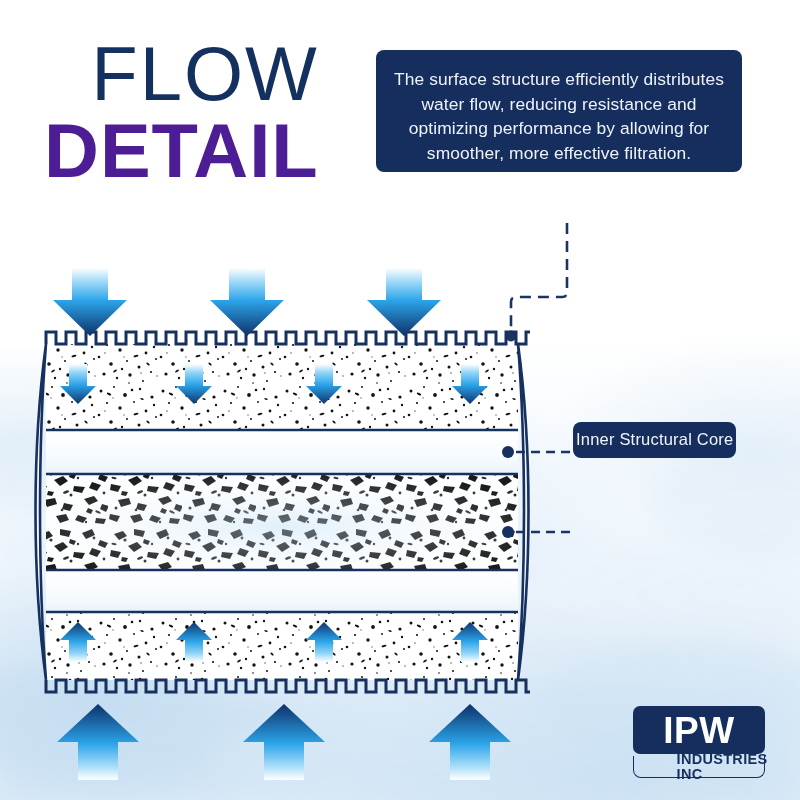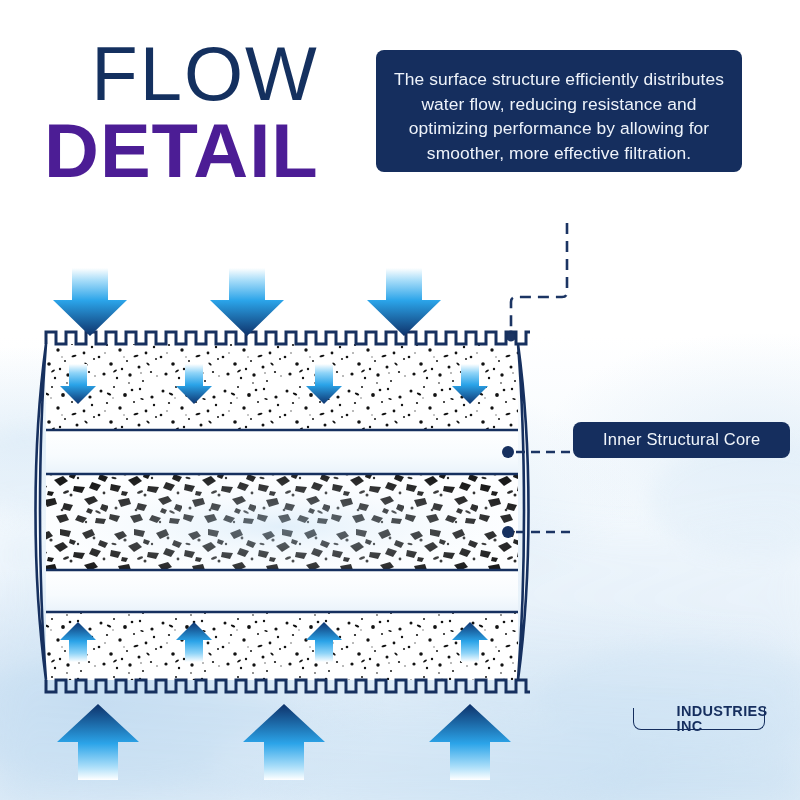--- a/index.html
+++ b/index.html
@@ -105,21 +105,21 @@
   }
 
   
   .side-label {
     position: absolute;
     background: #152e5e;
     color: #f0f5fb;
     border-radius: 8px;
     font-size: 16.5px;
     letter-spacing: .2px;
-    padding: 8px 30px 9px;
+    padding: 8px 3px 9px;
     white-space: nowrap;
   }
   .side-label sup {
     font-size: 9px;
     vertical-align: super;
     line-height: 0;
   }
   #label-core { left: 573px; top: 422px; }
   #label-phos { left: 573px; top: 503px; }
 
@@ -468,18 +468,21 @@
     <g stroke="#1b3463" stroke-width="2.4" stroke-dasharray="9 6" fill="none">
       <line x1="516" y1="452" x2="571" y2="452"></line>
       <line x1="516" y1="532" x2="571" y2="532"></line>
     </g>
   </svg>
 
   <div class="side-label" id="label-core">Inner Structural Core</div>
 
 
   <div id="logo">
+    <div class="logo-box">
+      <span class="logo-ipw">IPW</span>
+    </div>
     <div class="logo-sub-wrap">
       <span class="logo-sub">INDUSTRIES INC</span>
     </div>
   </div>
 
 </div>
 
 </body></html>

